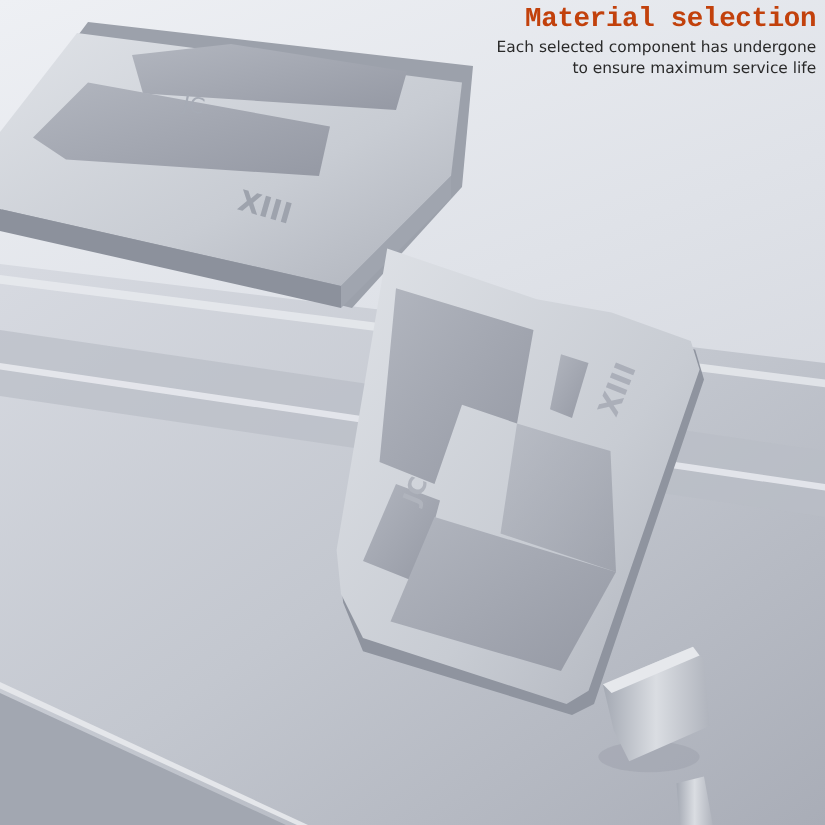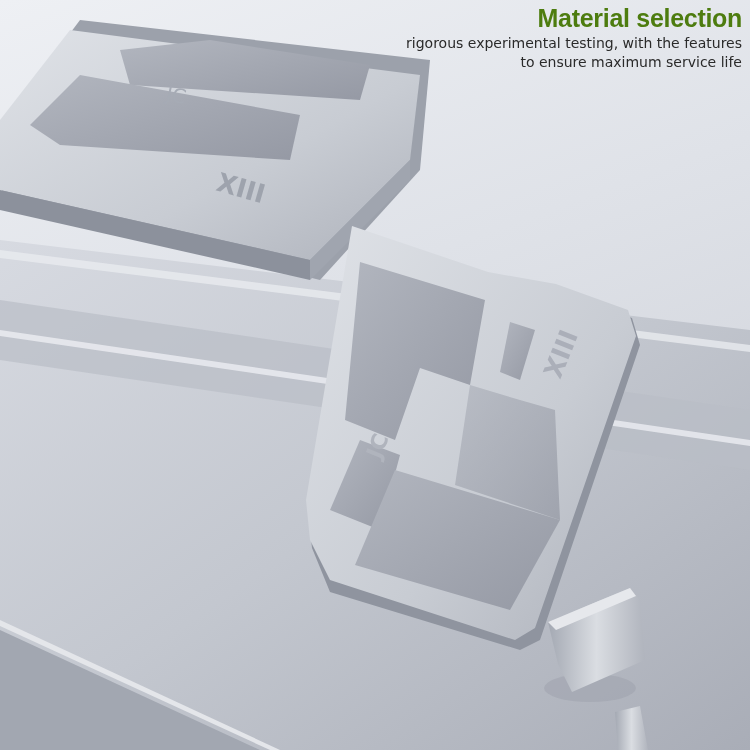--- a/index.html
+++ b/index.html
@@ -8,23 +8,23 @@
       background: linear-gradient(160deg, #eef0f4 0%, #dfe2e8 40%, #c9ccd4 100%);
       font-family: "DejaVu Sans", "Liberation Sans", sans-serif;
     }
     .scene { position: absolute; inset: 0; }
     .scene svg { position: absolute; left: 0; top: 0; width: 750px; height: 750px; }
     .copy {
       position: absolute; right: 8px; top: 2px; width: 420px;
       text-align: right; color: #222;
     }
     .copy .title {
-      font-family: Liberation Sans, sans-serif;
+      font-family: Liberation Mono, monospace;
       font-weight: bold; font-size: 25px; line-height: 32px;
-      letter-spacing: -0.3px; color: #4d7c0f;
+      letter-spacing: -0.3px; color: #c2410c;
     }
     .copy .line {
       font-family: "DejaVu Sans", sans-serif;
       font-size: 14px; line-height: 19px; color: #2a2a2a;
       white-space: nowrap;
     }
   </style>
 </head>
 <body>
 
@@ -91,15 +91,15 @@
     </g>
 
     <g>
       <polygon points="615,712 640,706 648,750 618,750" fill="url(#block)"></polygon>
     </g>
   </svg>
 </div>
 
 <div class="copy">
   <div class="title">Material selection</div>
-  <div class="line">rigorous experimental testing, with the features</div>
+  <div class="line">Each selected component has undergone</div>
   <div class="line">to ensure maximum service life</div>
 </div>
 
 </body></html>

